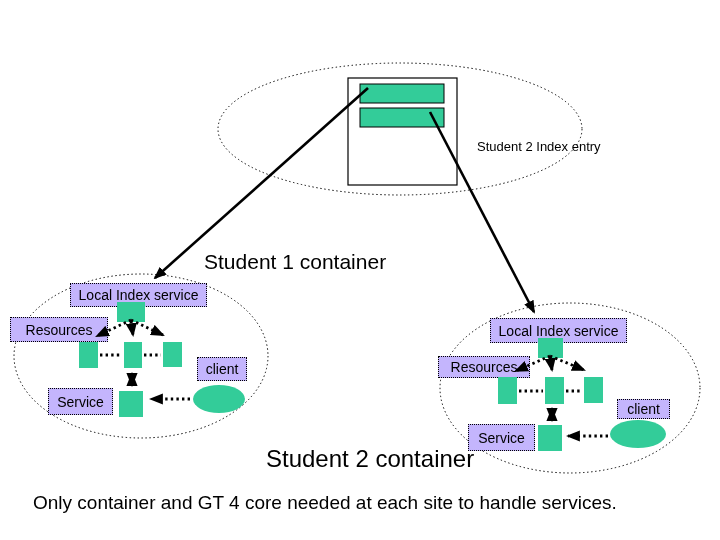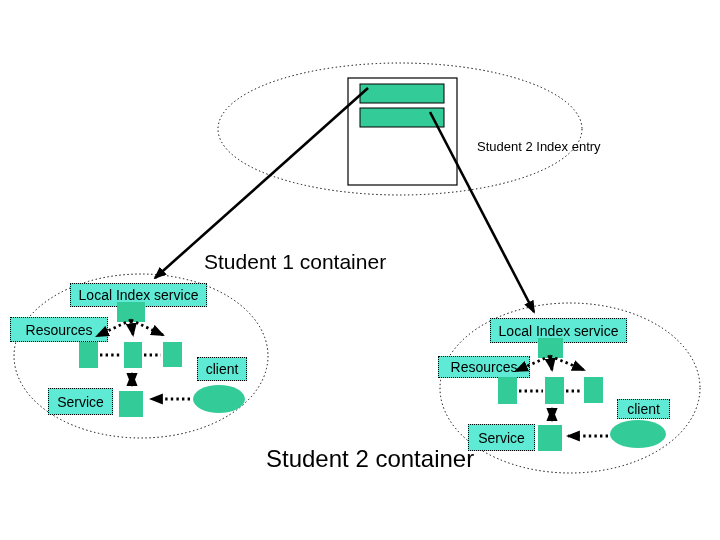--- a/index.html
+++ b/index.html
@@ -16,21 +16,21 @@
   }
   svg.layer {
     position: absolute; left: 0; top: 0;
     width: 720px; height: 540px;
   }
   #base-layer { z-index: 1; }
   #shape-layer { z-index: 3; }
   .dbox {
     position: absolute;
     z-index: 2;
-    background: #5eead4;
+    background: #c4b5fd;
     border: 1px dotted #000000;
     display: flex;
     align-items: center;
     justify-content: center;
     font-size: 14px;
     color: #000000;
     white-space: nowrap;
     box-sizing: border-box;
   }
   .txt {
@@ -137,15 +137,16 @@
       <path d="M608,436 L568,436" marker-end="url(#ah)"></path>
     </g>
 
     <path d="M368,88 L155,278" stroke="#000" stroke-width="2.6" fill="none" marker-end="url(#ah)"></path>
     <path d="M430,112 L534,312" stroke="#000" stroke-width="2.6" fill="none" marker-end="url(#ah)"></path>
   </svg>
 
   <div class="txt entry2-text">Student 2 Index entry</div>
   <div class="txt c1-title">Student 1 container</div>
   <div class="txt c2-title">Student 2 container</div>
+  <div class="txt footer-text">Only container and GT 4 core needed at each site to handle services.</div>
   <div class="txt page-number">27</div>
 
 </div>
 
 </body></html>

